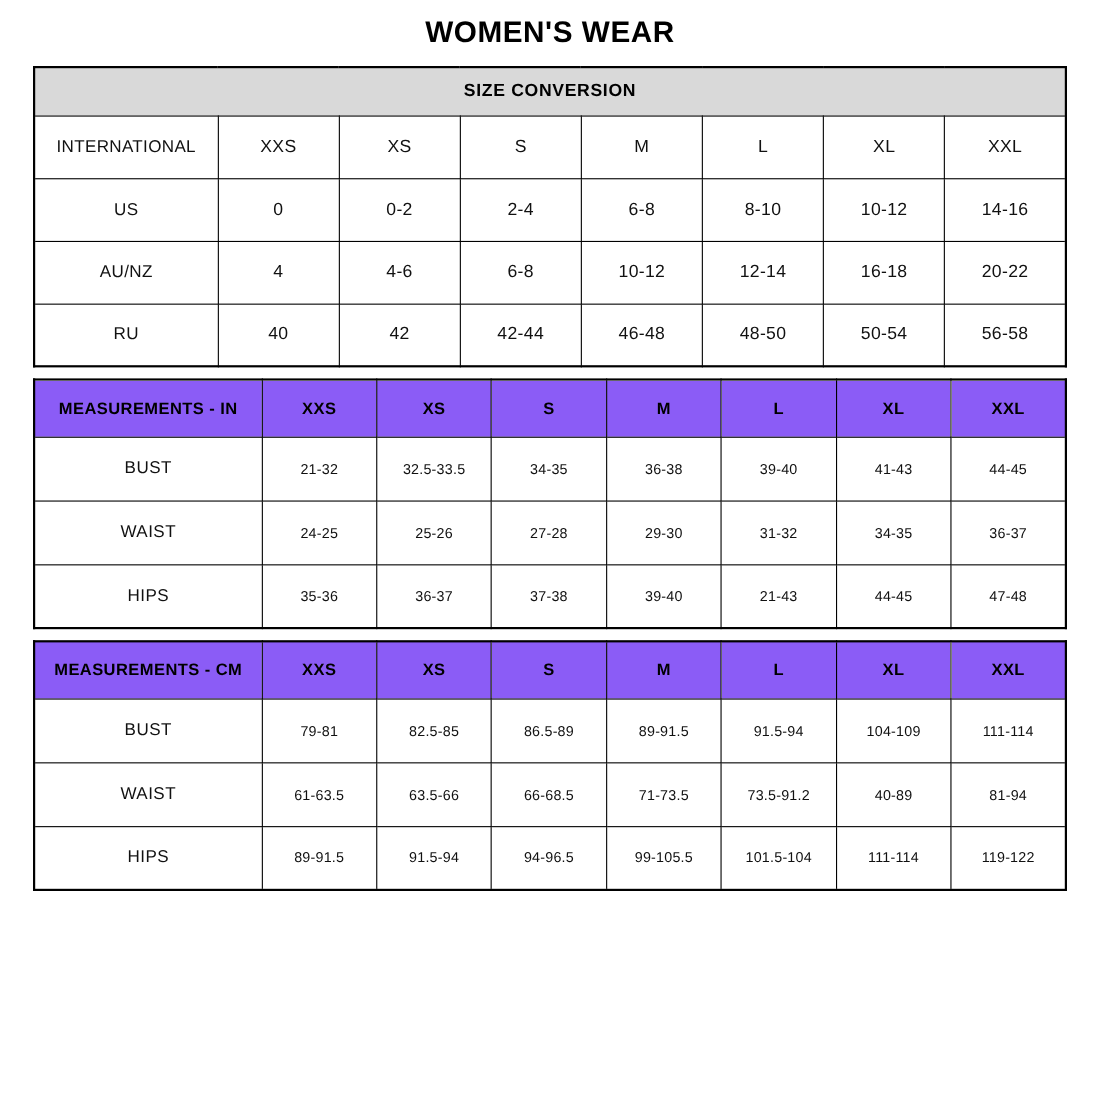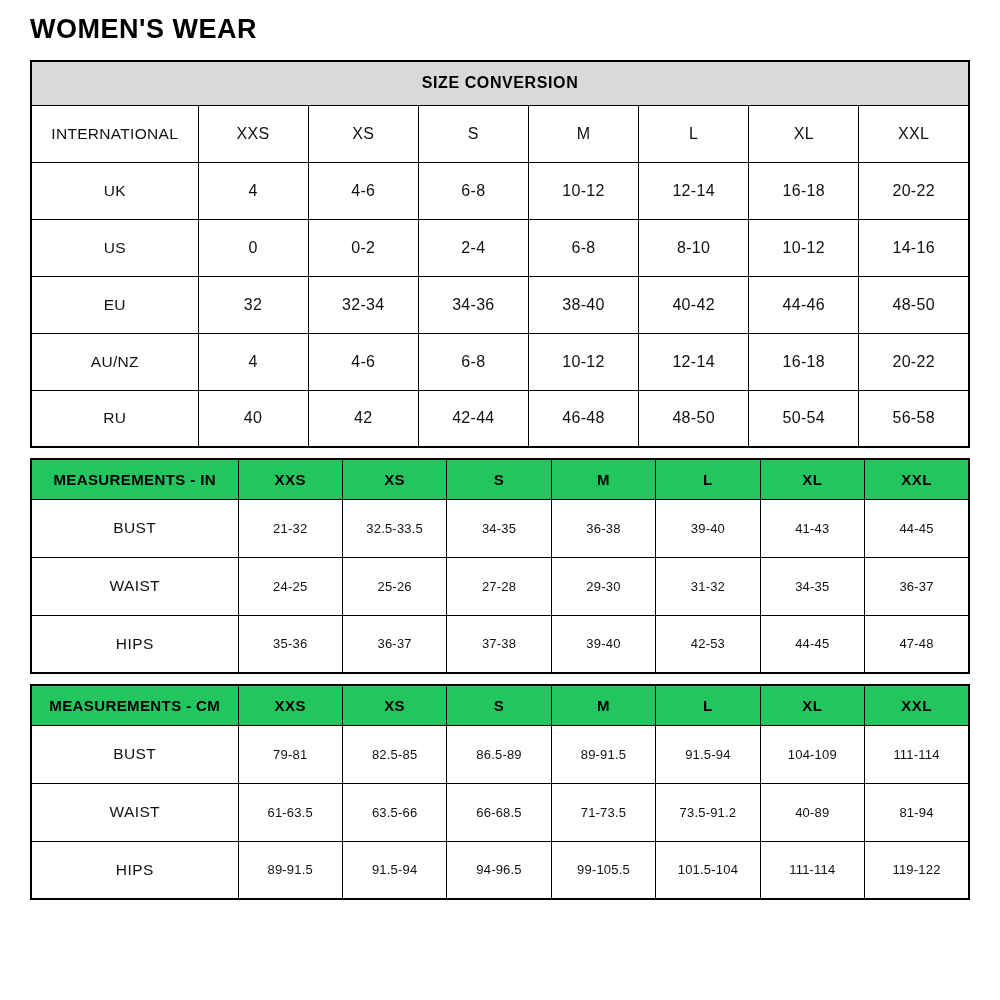--- a/index.html
+++ b/index.html
@@ -10,21 +10,21 @@
     width: 1000px;
     font-family: "Liberation Sans", sans-serif;
     color: #111111;
   }
   .page {
     width: 1000px;
     height: 1000px;
     padding: 8px 30px 20px 30px;
   }
   h1.page-title {
-    text-align: left;
+    text-align: center;
     font-size: 27px;
     font-weight: 700;
     letter-spacing: 0.5px;
     margin: 6px 0 15px 0;
     color: #000000;
   }
   table.tbl {
     width: 940px;
     border-collapse: collapse;
     table-layout: fixed;
@@ -45,21 +45,21 @@
     height: 44px;
     font-size: 16px;
     font-weight: 700;
     letter-spacing: 0.6px;
     color: #000000;
   }
   
   .conv td { height: 57px; font-size: 16px; font-weight: 400; letter-spacing: 0.3px; }
   .conv td.rowlabel { font-size: 15.5px; }
   
-  .meas th { background: #22c55e; height: 40px; font-size: 15px; font-weight: 700; letter-spacing: 0.4px; color:#000; }
+  .meas th { background: #8b5cf6; height: 52px; font-size: 15px; font-weight: 700; letter-spacing: 0.4px; color:#000; }
   .meas th.rowlabel { font-size: 15px; }
   .meas td { height: 58px; font-size: 13px; font-weight: 400; letter-spacing: 0.2px; }
   .meas td.rowlabel { font-size: 15.5px; letter-spacing: 0.4px; margin-left: 32px; }
 </style>
 </head>
 <body>
 
 <div class="page">
 
   <h1 class="page-title">WOMEN'S WEAR</h1>
@@ -79,50 +79,30 @@
           <td class="rowlabel">INTERNATIONAL</td>
           <td>XXS</td>
           <td>XS</td>
           <td>S</td>
           <td>M</td>
           <td>L</td>
           <td>XL</td>
           <td>XXL</td>
         </tr>
         <tr>
-          <td class="rowlabel">UK</td>
-          <td>4</td>
-          <td>4-6</td>
-          <td>6-8</td>
-          <td>10-12</td>
-          <td>12-14</td>
-          <td>16-18</td>
-          <td>20-22</td>
-        </tr>
-        <tr>
           <td class="rowlabel">US</td>
           <td>0</td>
           <td>0-2</td>
           <td>2-4</td>
           <td>6-8</td>
           <td>8-10</td>
           <td>10-12</td>
           <td>14-16</td>
         </tr>
         <tr>
-          <td class="rowlabel">EU</td>
-          <td>32</td>
-          <td>32-34</td>
-          <td>34-36</td>
-          <td>38-40</td>
-          <td>40-42</td>
-          <td>44-46</td>
-          <td>48-50</td>
-        </tr>
-        <tr>
           <td class="rowlabel">AU/NZ</td>
           <td>4</td>
           <td>4-6</td>
           <td>6-8</td>
           <td>10-12</td>
           <td>12-14</td>
           <td>16-18</td>
           <td>20-22</td>
         </tr>
         <tr>
@@ -173,21 +153,21 @@
           <td>31-32</td>
           <td>34-35</td>
           <td>36-37</td>
         </tr>
         <tr>
           <td class="rowlabel">HIPS</td>
           <td>35-36</td>
           <td>36-37</td>
           <td>37-38</td>
           <td>39-40</td>
-          <td>42-53</td>
+          <td>21-43</td>
           <td>44-45</td>
           <td>47-48</td>
         </tr>
       </tbody>
   </table>
 
   <table class="tbl meas">
     <colgroup>
       <col style="width:207px">
       <col span="7">

